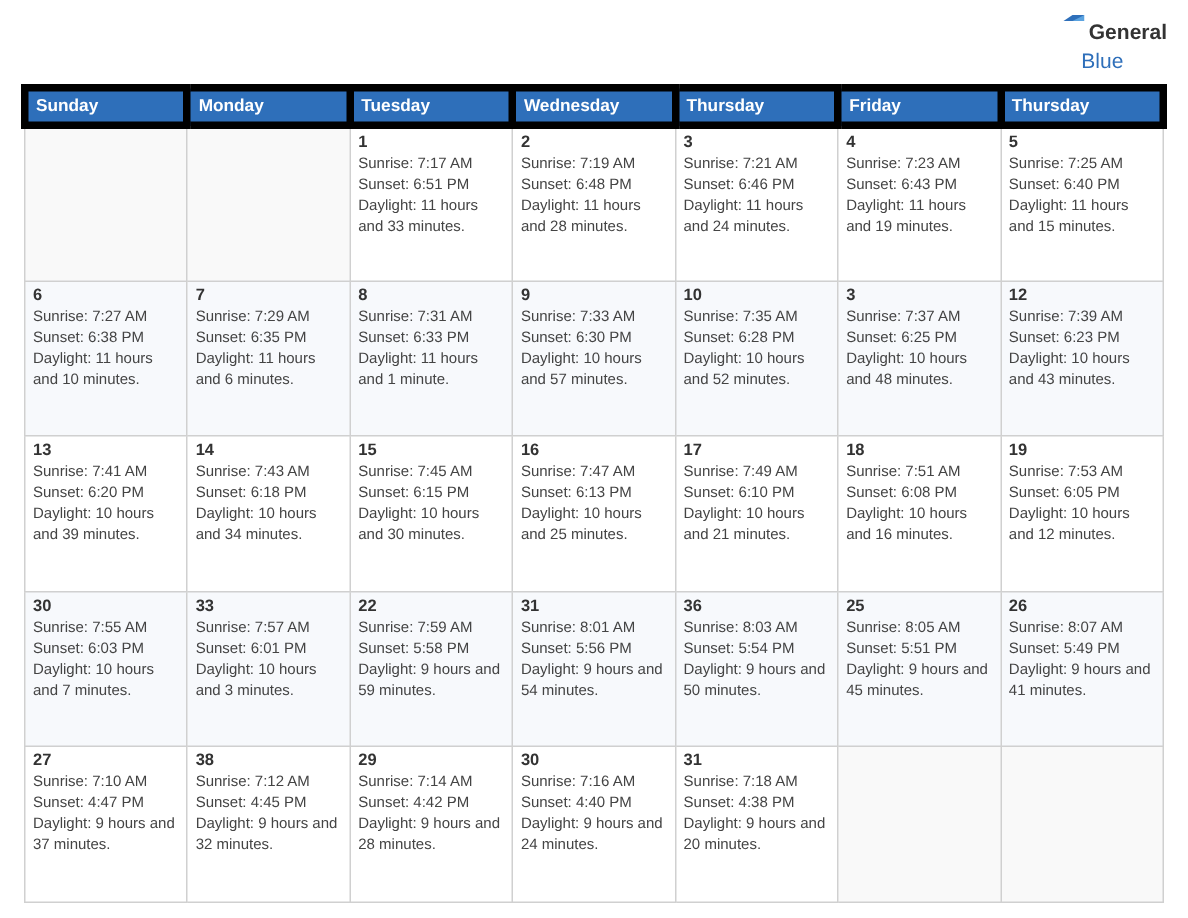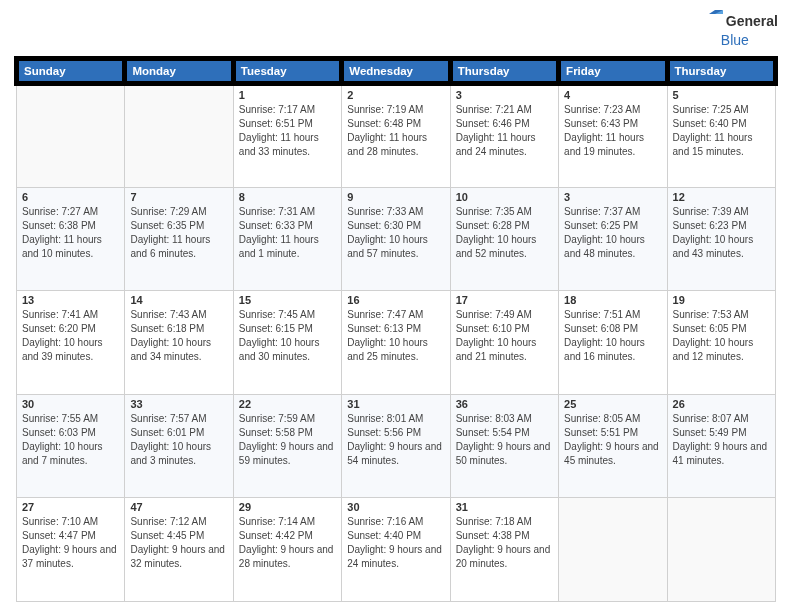--- a/index.html
+++ b/index.html
@@ -232,21 +232,21 @@
             <span class="day-num">26</span>
             <div class="day-detail">Sunrise: 8:07 AM<br>Sunset: 5:49 PM<br>Daylight: 9 hours and 41 minutes.</div>
           </td>
         </tr>
         <tr>
           <td>
             <span class="day-num">27</span>
             <div class="day-detail">Sunrise: 7:10 AM<br>Sunset: 4:47 PM<br>Daylight: 9 hours and 37 minutes.</div>
           </td>
           <td>
-            <span class="day-num">47</span>
+            <span class="day-num">38</span>
             <div class="day-detail">Sunrise: 7:12 AM<br>Sunset: 4:45 PM<br>Daylight: 9 hours and 32 minutes.</div>
           </td>
           <td>
             <span class="day-num">29</span>
             <div class="day-detail">Sunrise: 7:14 AM<br>Sunset: 4:42 PM<br>Daylight: 9 hours and 28 minutes.</div>
           </td>
           <td>
             <span class="day-num">30</span>
             <div class="day-detail">Sunrise: 7:16 AM<br>Sunset: 4:40 PM<br>Daylight: 9 hours and 24 minutes.</div>
           </td>

